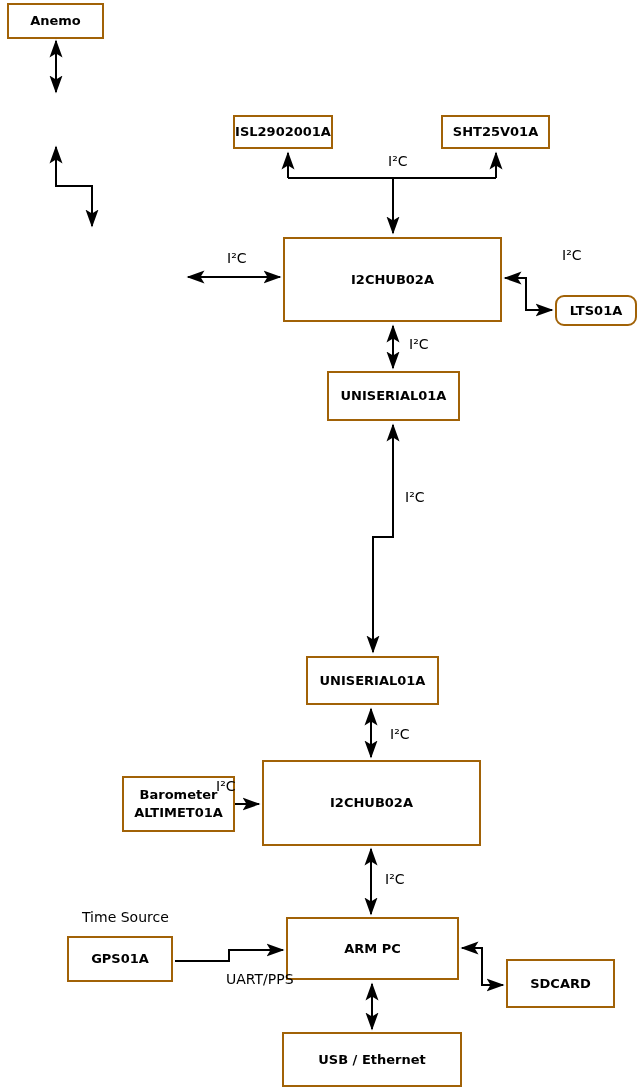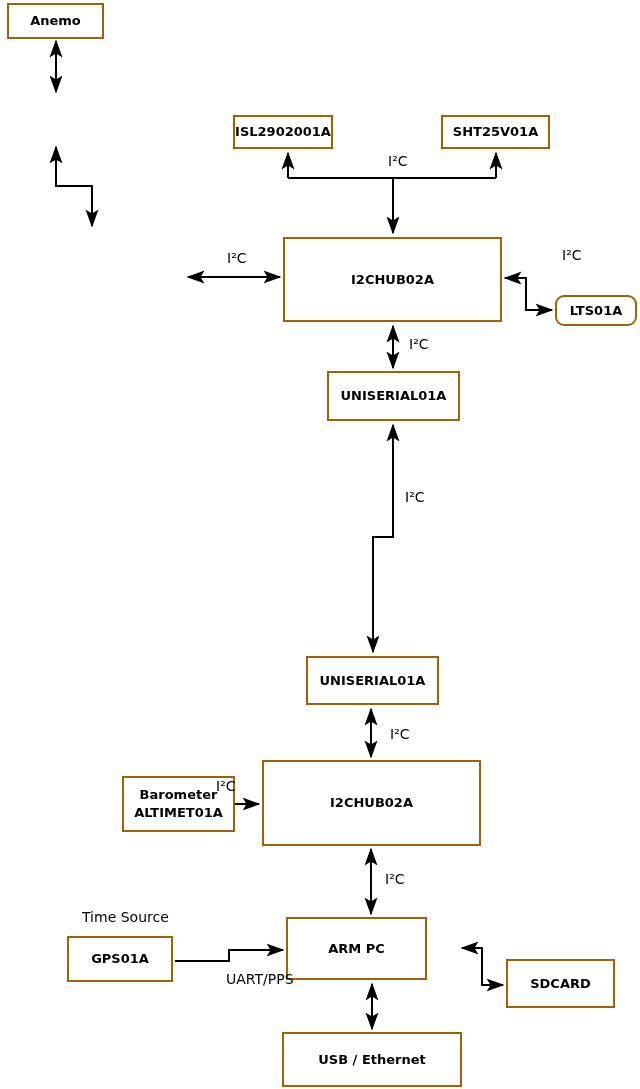--- a/index.html
+++ b/index.html
@@ -87,21 +87,21 @@
 
   <div class="node" style="left:306px; top:656px; width:133px; height:49px;">UNISERIAL01A</div>
 
   <div class="node" style="left:262px; top:760px; width:219px; height:86px;">I2CHUB02A</div>
 
   <div class="node" style="left:74px; top:776px; width:113px; height:56px;margin-left:48px;">Barometer
 ALTIMET01A</div>
 
   <div class="node" style="left:67px; top:936px; width:106px; height:46px;">GPS01A</div>
 
-  <div class="node" style="left:286px; top:917px; width:141px; height:63px;">ARM PC</div>
+  <div class="node" style="left:286px; top:917px; width:173px; height:63px;">ARM PC</div>
 
   <div class="node" style="left:506px; top:959px; width:109px; height:49px;">SDCARD</div>
 
   <div class="node" style="left:282px; top:1032px; width:180px; height:55px;">USB / Ethernet</div>
 
   <span class="lbl" style="left:227px; top:251px;">I²C</span>
   <span class="lbl" style="left:388px; top:154px;">I²C</span>
   <span class="lbl" style="left:562px; top:248px;">I²C</span>
   <span class="lbl" style="left:409px; top:337px;">I²C</span>
   <span class="lbl" style="left:405px; top:490px;">I²C</span>

